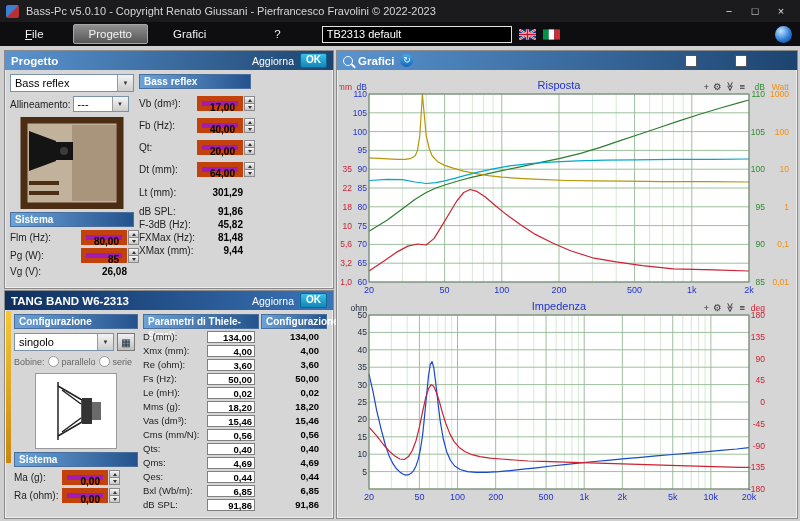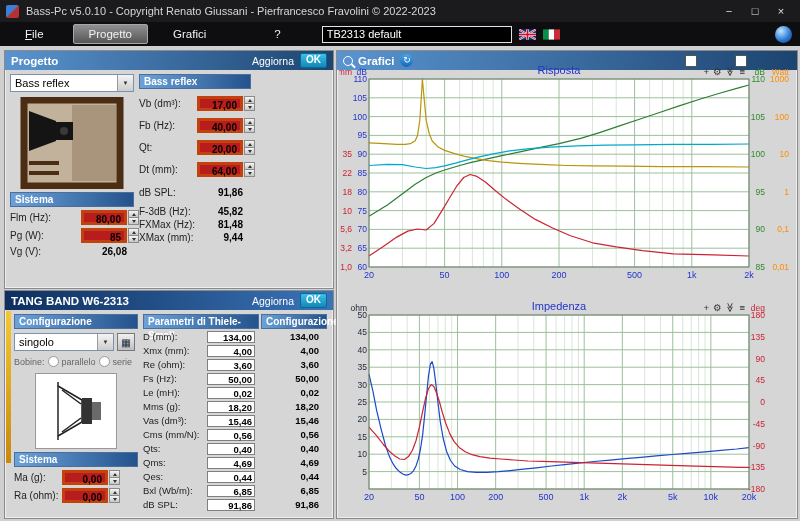--- a/index.html
+++ b/index.html
@@ -55,21 +55,21 @@
   .combo{height:18px;background:#fff;border:1px solid #7a92ac;display:flex;align-items:center;
          font-size:11px;padding-left:4px;box-sizing:border-box}
   .combo .cval{flex:1;overflow:hidden;white-space:nowrap}
   .combo .arrow-btn{width:15px;height:100%;background:linear-gradient(#f4f4f4,#cdcdcd);
          border-left:1px solid #9a9a9a;display:flex;align-items:center;justify-content:center;
          font-size:6px;color:#333;flex:none}
 
   
   .fld-row{display:flex;align-items:center}
   .fld-label{font-size:10px;color:#222;flex:none}
-  .fld-box{background:#b91c1c;border:3px solid #c2410c;font-weight:bold;font-size:10px;height:15px;
+  .fld-box{background:#a21caf;border:5px solid #c2410c;font-weight:bold;font-size:10px;height:15px;
            line-height:14px;padding:0 3px;text-align:right;box-sizing:border-box;width:46px;flex:none}
   .fld-ro{font-weight:bold;font-size:10px;text-align:right;width:46px;padding-right:3px;flex:none}
   .spin{display:flex;flex-direction:column;width:11px;margin-left:1px;flex:none}
   .spin .sp{height:8px;background:linear-gradient(#f6f6f6,#c6c6c6);border:1px solid #8a8a8a;
             display:flex;align-items:center;justify-content:center;box-sizing:border-box}
   .spin .sp + .sp{margin-top:-1px}
   .spin i{width:0;height:0;border-left:2.5px solid transparent;border-right:2.5px solid transparent}
   .spin .up i{border-bottom:3px solid #333}
   .spin .dn i{border-top:3px solid #333}
 
@@ -117,21 +117,21 @@
   
   .mag{width:8px;height:8px;border:1.5px solid #fff;border-radius:50%;position:relative;
        display:inline-block;margin-right:5px}
   .mag::after{content:'';position:absolute;width:5px;height:1.5px;background:#fff;
        transform:rotate(45deg);right:-4px;bottom:-2px}
   .refresh{width:13px;height:13px;border-radius:50%;background:linear-gradient(#4aa8e8,#1566b8);
        color:#fff;font-size:9px;line-height:13px;text-align:center;margin-left:6px;font-weight:normal}
   .hdr-checks{margin-left:auto;display:flex;gap:38px;margin-right:44px}
   .chk{width:12px;height:12px;background:#fff;border:1px solid #555;box-sizing:border-box}
   .chart{position:absolute;left:2px}
-  #chart1{top:14px;width:454px;height:228px}
+  #chart1{top:29px;width:454px;height:228px}
   #chart2{top:250px;width:454px;height:214px}
   .chart svg{display:block}
   .chart-icons{position:absolute;top:1px;right:48px;display:flex;gap:4px;color:#333;font-size:9.5px}
   .chart-icons span{line-height:11px}
   .rot{display:inline-block;transform:rotate(90deg)}
   svg text{font-family:"Liberation Sans",sans-serif}
 </style>
 </head>
 <body>
 
@@ -181,20 +181,27 @@
         <span>Aggiorna</span>
         <span class="ok-btn">OK</span>
       </span>
     </div>
 
     <div id="pg-left">
       <div class="combo">
         <span class="cval">Bass reflex</span>
         <span class="arrow-btn">▼</span>
       </div>
+      <div id="pg-row-allin">
+        <span class="fld-label">Allineamento:</span>
+        <div class="combo" style="width:56px;height:16px;margin-left:2px">
+          <span class="cval">---</span>
+          <span class="arrow-btn">▼</span>
+        </div>
+      </div>
       <svg class="box-art" viewBox="0 0 104 92">
         <rect x="4" y="3" width="96" height="86" fill="#c3b29b" stroke="#4a2d13" stroke-width="7"></rect>
         <rect x="52" y="8" width="44" height="76" fill="#a8957c"></rect>
         <polygon points="9,14 36,24 36,44 9,54" fill="#141414"></polygon>
         <rect x="36" y="25" width="17" height="18" fill="#141414"></rect>
         <circle cx="44" cy="34" r="4" fill="#3a3a3a"></circle>
         <rect x="9" y="64" width="30" height="4" fill="#4a2d13"></rect>
         <rect x="9" y="74" width="30" height="4" fill="#4a2d13"></rect>
       </svg>
       <div class="sub-header">Sistema</div>
@@ -273,20 +280,24 @@
             <span class="fld-label">Dt (mm):</span>
             <span class="fld-box">64,00</span>
             <span class="spin">
               <span class="sp up">
                 <i></i>
               </span>
               <span class="sp dn">
                 <i></i>
               </span>
             </span>
+          </div>
+          <div class="fld-row ro-row">
+            <span class="fld-label">Lt (mm):</span>
+            <span class="fld-ro">301,29</span>
           </div>
           <div class="fld-row ro-row">
             <span class="fld-label">dB SPL:</span>
             <span class="fld-ro">91,86</span>
           </div>
           <div class="fld-row ro-row">
             <span class="fld-label">F-3dB (Hz):</span>
             <span class="fld-ro">45,82</span>
           </div>
           <div class="fld-row ro-row">

